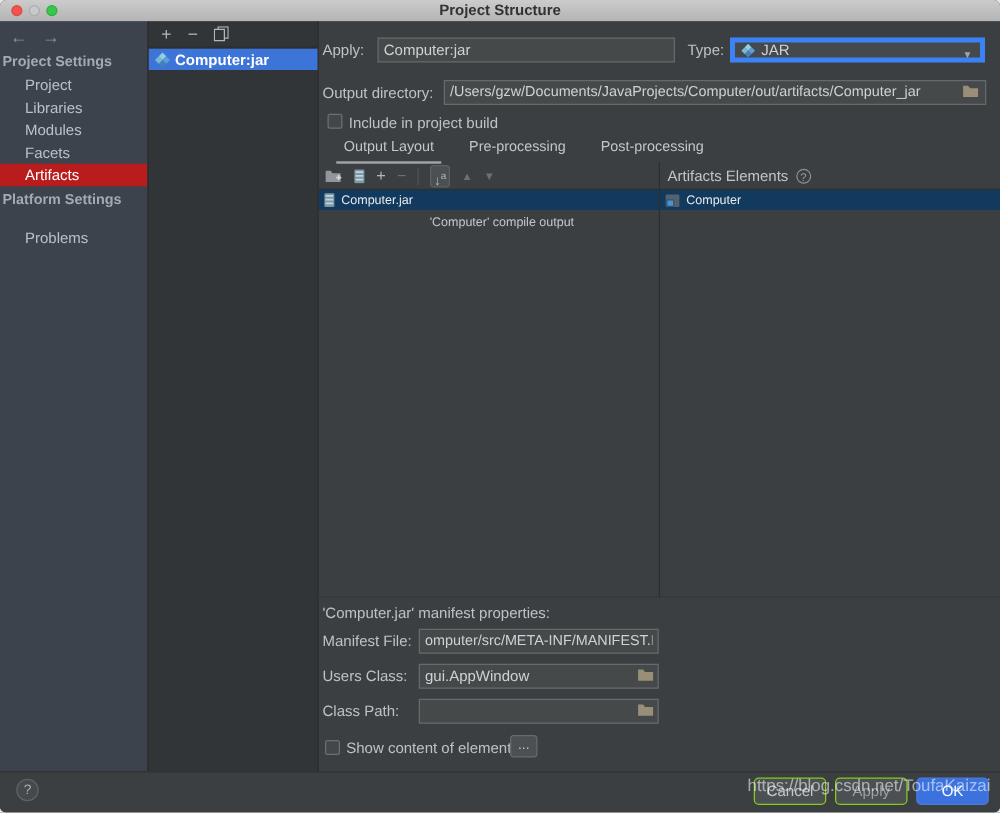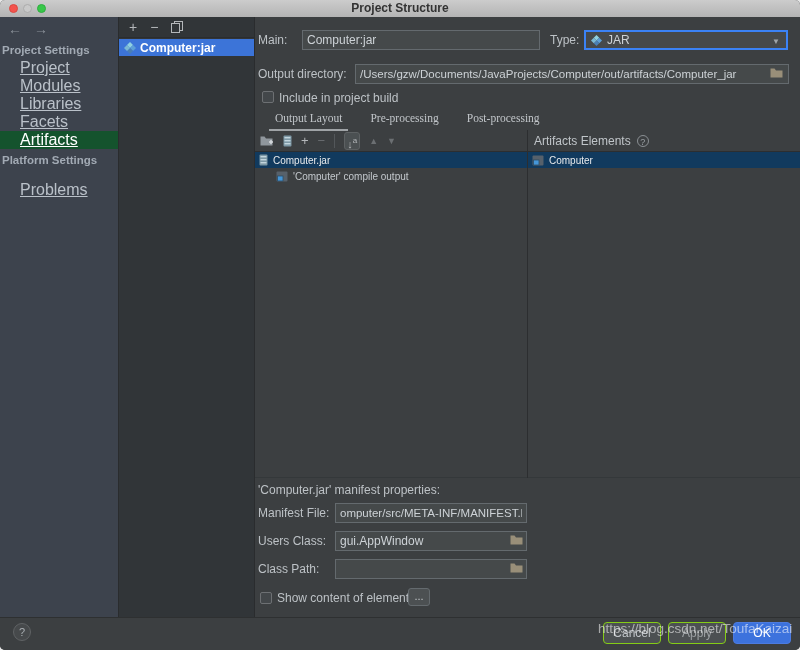--- a/index.html
+++ b/index.html
@@ -16,60 +16,60 @@
   .light.green{left:37px;background:#38c749;border:1px solid #2fae40;box-sizing:border-box;}
   
   .sidebar{position:absolute;left:0;top:17px;width:118px;height:600px;background:#3d434d;}
   .middle{position:absolute;left:118px;top:17px;width:137px;height:600px;background:#313538;
           border-left:1px solid #2a2c2e;border-right:1px solid #2a2c2e;box-sizing:border-box;}
   .main{position:absolute;left:255px;top:17px;width:545px;height:600px;background:#3c3f41;}
   
   .navarrows{height:18px;padding:4px 0 0 8px;color:#8a9199;font-size:14px;letter-spacing:2px;}
   .navarrows span{display:inline-block;width:20px;cursor:default;}
   .sec-header{height:18px;line-height:18px;padding-left:2px;font-weight:bold;color:#a2aab4;font-size:11.5px;margin-top:2px;}
-  .side-item{height:18px;line-height:18px;padding-left:20px;color:#bac1c9;font-size:16px;text-decoration:underline;}
-  .side-item.selected{background:#14532d;color:#fff;}
+  .side-item{height:18px;line-height:18px;padding-left:20px;color:#bac1c9;font-size:12px;}
+  .side-item.selected{background:#b91c1c;color:#fff;}
   .side-gap{height:12px;}
   
   .mid-toolbar{height:20px;display:flex;align-items:center;gap:13px;padding-left:10px;border-bottom:1px solid #2b2d2f;
                color:#b4b7ba;font-size:14px;}
   .mid-toolbar .tbtn{cursor:default;line-height:20px;}
   .mid-row{height:17px;margin-top:1px;display:flex;align-items:center;padding-left:5px;gap:4px;}
   .mid-row.selected{background:#3c74d8;color:#fff;}
   .mid-row .lbl{font-size:12px;font-weight:bold;color:#fff;}
   
   .abs{position:absolute;}
   .flabel{color:#bdc2c6;font-size:12px;}
   .tfield{position:absolute;background:#45494a;border:1px solid #646a6e;box-sizing:border-box;height:20px;
           color:#cdd2d6;font-size:12px;padding:0 4px;font-family:"Liberation Sans",sans-serif;outline:none;}
   .pathval{font-size:11.5px;}
-  .combo{position:absolute;background:#46494b;border:2px solid #3b82f6;box-sizing:border-box;height:20px;
+  .combo{position:absolute;background:#46494b;border:4px solid #3b82f6;box-sizing:border-box;height:20px;
          display:flex;align-items:center;gap:5px;padding-left:5px;color:#cdd2d6;font-size:12px;}
   .combo .caret{position:absolute;right:6px;top:5px;font-size:8px;color:#9fa4a8;}
   .cbox{position:absolute;width:12px;height:12px;background:#43474a;border:1px solid #6d7073;border-radius:2px;box-sizing:border-box;}
-  .tabs{position:absolute;left:0;top:92px;width:545px;height:21px;display:flex;gap:28px;padding-left:20px;box-sizing:border-box;font-family:Liberation Serif, serif;}
+  .tabs{position:absolute;left:0;top:92px;width:545px;height:21px;display:flex;gap:28px;padding-left:20px;box-sizing:border-box;}
   .tab{font-size:11.5px;color:#c2c6ca;line-height:18px;position:relative;cursor:default;}
   .tab.selected:after{content:"";position:absolute;left:-6px;right:-6px;bottom:-1px;height:2px;background:#9fa3a6;}
   
   .layout{position:absolute;left:0;top:113px;width:545px;height:348px;border-bottom:1px solid #34383a;box-sizing:border-box;}
   .layout-band{display:flex;height:21px;border-bottom:1px solid #2c2e30;}
   .band-left{width:272px;display:flex;align-items:center;gap:9px;padding-left:5px;box-sizing:border-box;}
   .band-right{width:272px;display:flex;align-items:center;gap:6px;padding-left:6px;box-sizing:border-box;border-left:1px solid #2c2e30;}
   .tool{color:#b4b7ba;font-size:13px;line-height:18px;cursor:default;}
   .tool.disabled{color:#6b6f72;}
   .tool.toggled{background:#4b5052;border:1px solid #5d6163;border-radius:3px;padding:0 2px;height:16px;line-height:15px;font-size:11px;}
   .tool .sup{font-size:8px;vertical-align:super;}
   .vsep{width:1px;height:14px;background:#53575a;}
   .panes{display:flex;height:326px;}
   .pane-left{width:272px;}
   .pane-div{width:1px;background:#2c2e30;height:100%;}
   .pane-right{width:272px;}
   .trow{height:16px;display:flex;align-items:center;gap:5px;padding-left:4px;color:#c3c8cd;font-size:10px;}
   .trow.selected{background:#113a5e;color:#e8eaec;}
-  .trow.indent{padding-left:21px;}
+  .trow.indent{padding-left:21px;flex-direction:column;}
   .avail-help{width:12px;height:12px;border:1px solid #8a8f93;border-radius:50%;color:#9aa0a4;font-size:9px;
               line-height:12px;text-align:center;box-sizing:border-box;}
   
   .more-btn{position:absolute;left:153px;top:571px;width:22px;height:18px;background:#4c5052;border:1px solid #646a6e;
             border-radius:3px;color:#c2c6ca;font-size:11px;text-align:center;line-height:15px;box-sizing:border-box;cursor:default;}
   
   .footer{position:absolute;left:0;top:617px;width:800px;height:33px;background:#3c3f41;border-top:1px solid #2e3031;box-sizing:border-box;}
   .help-circle{position:absolute;left:13px;top:5px;width:18px;height:18px;border-radius:50%;background:#46494b;
                border:1px solid #5f6264;color:#a8adb1;font-size:11px;text-align:center;line-height:17px;box-sizing:border-box;cursor:default;}
   .btn{position:absolute;top:4px;height:22px;width:58px;background:#4c5052;border:1px solid #84cc16;border-radius:4px;
@@ -91,22 +91,22 @@
     <div class="title">Project Structure</div>
   </div>
 
   <div class="sidebar">
     <div class="navarrows">
       <span>←</span>
       <span>→</span>
     </div>
     <div class="sec-header">Project Settings</div>
     <div class="side-item">Project</div>
+    <div class="side-item">Libraries</div>
     <div class="side-item">Modules</div>
-    <div class="side-item">Libraries</div>
     <div class="side-item">Facets</div>
     <div class="side-item selected">Artifacts</div>
     <div class="sec-header">Platform Settings</div>
     <div class="side-gap"></div>
     <div class="side-item">Problems</div>
   </div>
 
   <div class="middle">
     <div class="mid-toolbar">
       <span class="tbtn">+</span>
@@ -124,21 +124,21 @@
         <path d="M9 3 L12 6 L9 9 L6 6 Z" fill="#5c9fd8"></path>
         <path d="M6 6 L9 9 L6 12 L3 9 Z" fill="#4a7fb5"></path>
         <path d="M3 3 L6 6 L3 9 L0 6 Z" fill="#7ab8d4"></path>
       </svg>
       <span class="lbl">Computer:jar</span>
     </div>
   </div>
 
   <div class="main">
 
-    <span class="abs flabel" style="left:3px;top:16px;">Main:</span>
+    <span class="abs flabel" style="left:3px;top:16px;">Apply:</span>
     <input class="tfield" style="left: 47px; top: 13px; width: 238px;" value="Computer:jar">
     <span class="abs flabel" style="left:295px;top:16px;">Type:</span>
     <div class="combo" style="left:329px;top:13px;width:204px;">
       <svg width="11" height="11" viewBox="0 0 12 12">
         <path d="M6 0 L9 3 L6 6 L3 3 Z" fill="#8fd1e0"></path>
         <path d="M9 3 L12 6 L9 9 L6 6 Z" fill="#5c9fd8"></path>
         <path d="M6 6 L9 9 L6 12 L3 9 Z" fill="#4a7fb5"></path>
         <path d="M3 3 L6 6 L3 9 L0 6 Z" fill="#7ab8d4"></path>
       </svg>
       <span>JAR</span>

